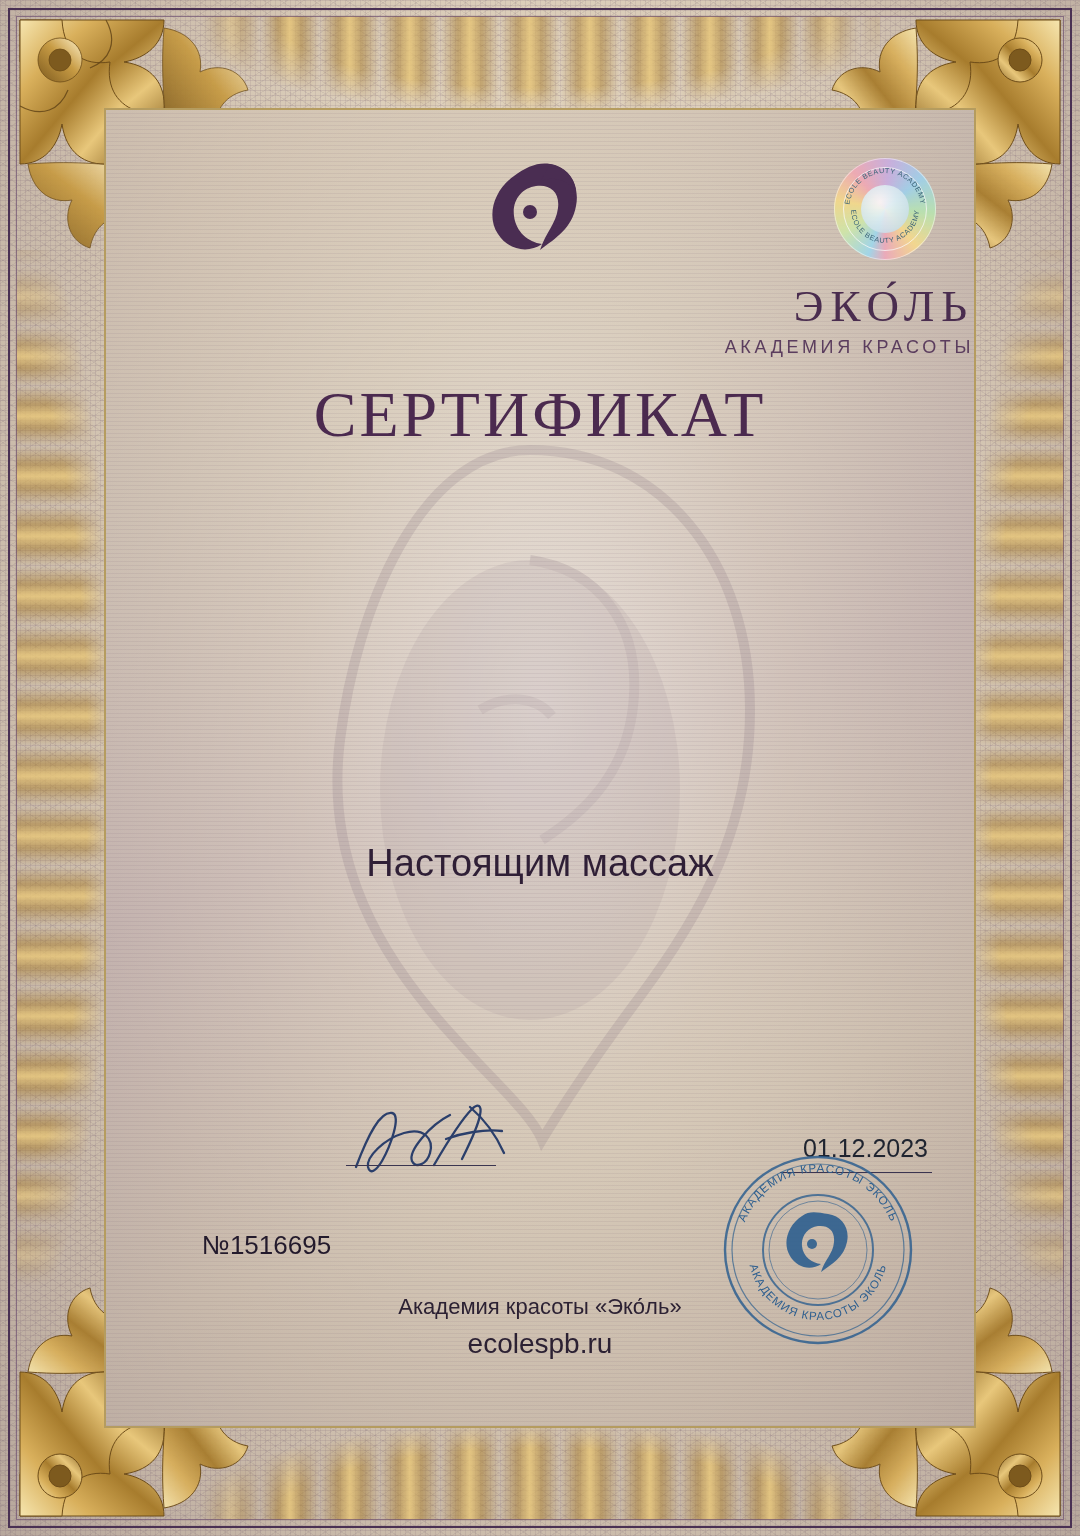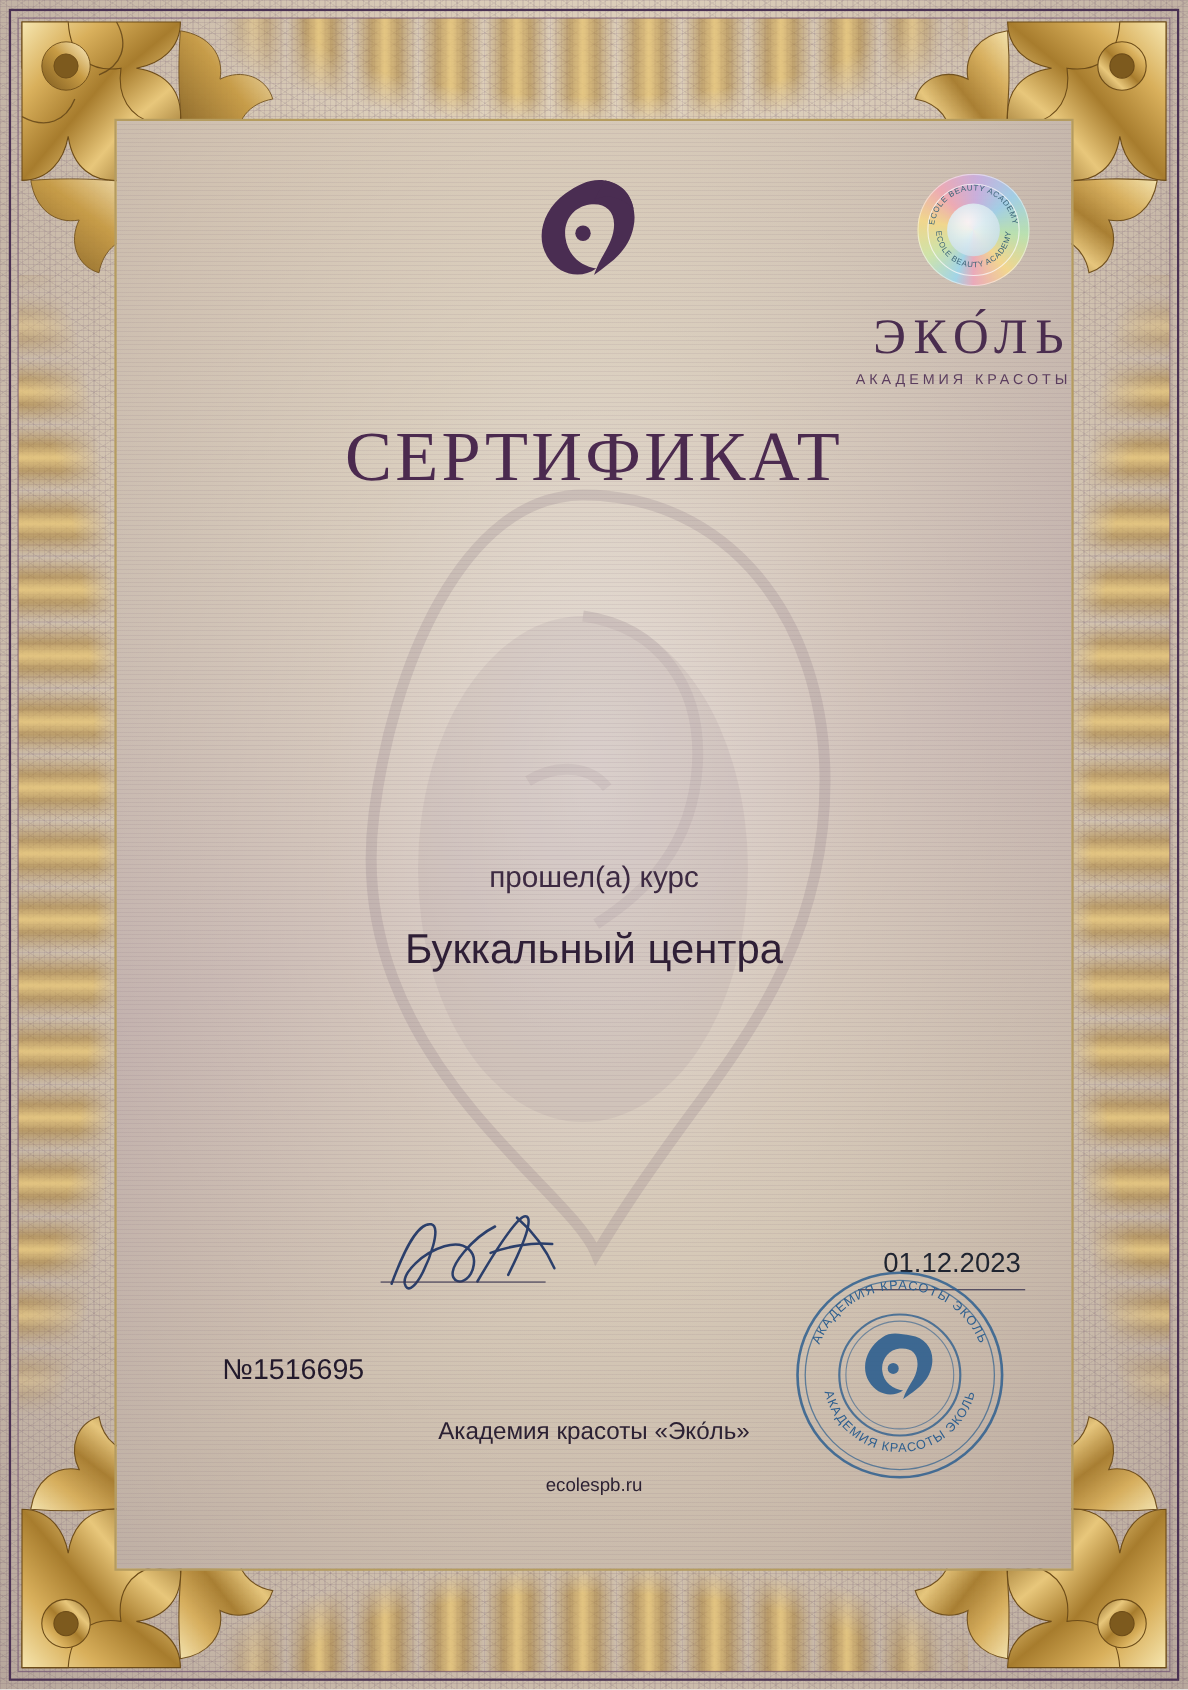--- a/index.html
+++ b/index.html
@@ -159,21 +159,21 @@
     margin-top: 10px;
     font-family: "Liberation Serif", serif;
     font-size: 45px;
     letter-spacing: 7px;
     color: #4a2d4f;
     font-weight: 400;
   }
   .logo-sub {
     margin-top: 5px;
     font-family: "Liberation Sans", sans-serif;
-    font-size: 13px;
+    font-size: 18px;
     letter-spacing: 3.6px;
     color: #5b3d5e;
     padding-left: 40px;
   }
 
   
   .holo {
     position: absolute;
     right: 38px;
     top: 48px;
@@ -308,21 +308,21 @@
 
   
   .footer {
     position: absolute;
     left: 0; right: 0;
     bottom: 66px;
     text-align: center;
     color: #2c2133;
   }
   .footer-org { font-size: 22px; }
-  .footer-site { font-size: 17px; margin-top: 26px; }
+  .footer-site { font-size: 28px; margin-top: 8px; }
 </style>
 </head>
 <body>
 
 <div class="certificate">
 
   <div class="guilloche"></div>
   <div class="guilloche2"></div>
 
   <div class="edge-band edge-top"></div>
@@ -451,22 +451,21 @@
             </text>
             <text font-size="7.2" fill="#2f5c73" letter-spacing="0.6" font-family="&quot;Liberation Sans&quot;, sans-serif">
               <textPath href="#holoBot" startOffset="50%" text-anchor="middle">ECOLE BEAUTY ACADEMY</textPath>
             </text>
           </svg>
         </div>
       </div>
 
       <div class="title">СЕРТИФИКАТ</div>
 
-      <div class="line-course-label">прошел(а) курс</div>
-      <div class="line-course">Буккальный центра</div>
+      <div class="line-course">Настоящим массаж</div>
 
       <svg class="signature-svg" width="190" height="95" viewBox="0 0 190 95">
         <g fill="none" stroke="#2b3f6b" stroke-width="2.3" stroke-linecap="round">
           <path d="M18,72 C30,40 42,16 54,18 C64,20 52,52 44,66 C38,76 32,80 30,72 C28,62 46,44 66,38
                    C86,32 96,44 92,58 C89,69 78,74 74,66 C70,56 92,30 112,20"></path>
           <path d="M96,70 C110,46 124,24 134,14 C140,8 144,10 142,20 C140,32 130,52 124,64"></path>
           <path d="M108,44 C124,38 146,34 164,36"></path>
           <path d="M132,12 C146,24 158,40 166,58"></path>
         </g>
       </svg>

